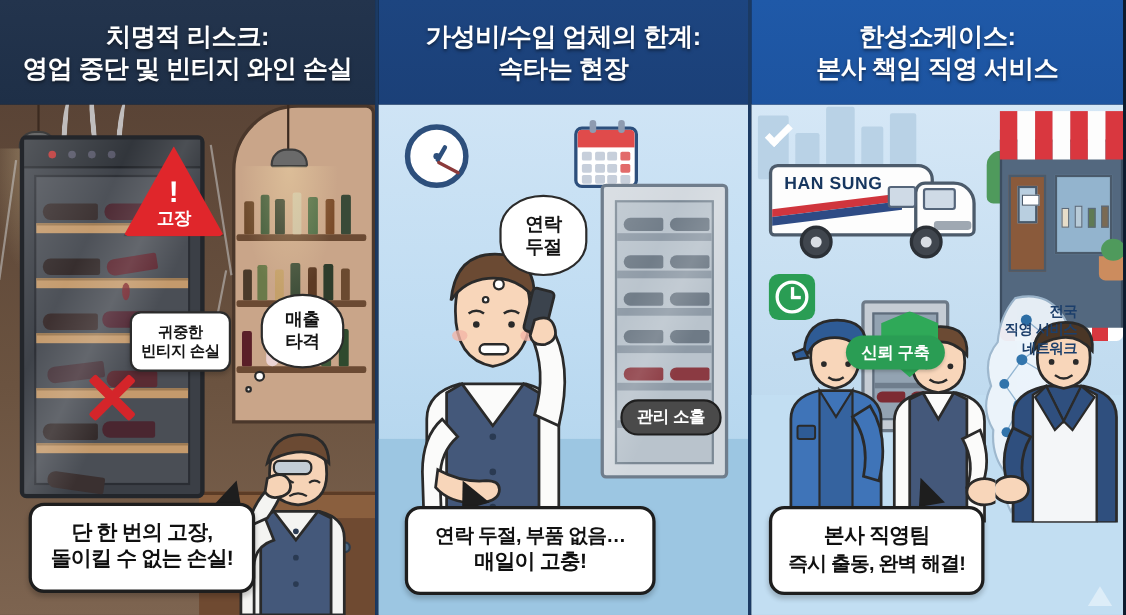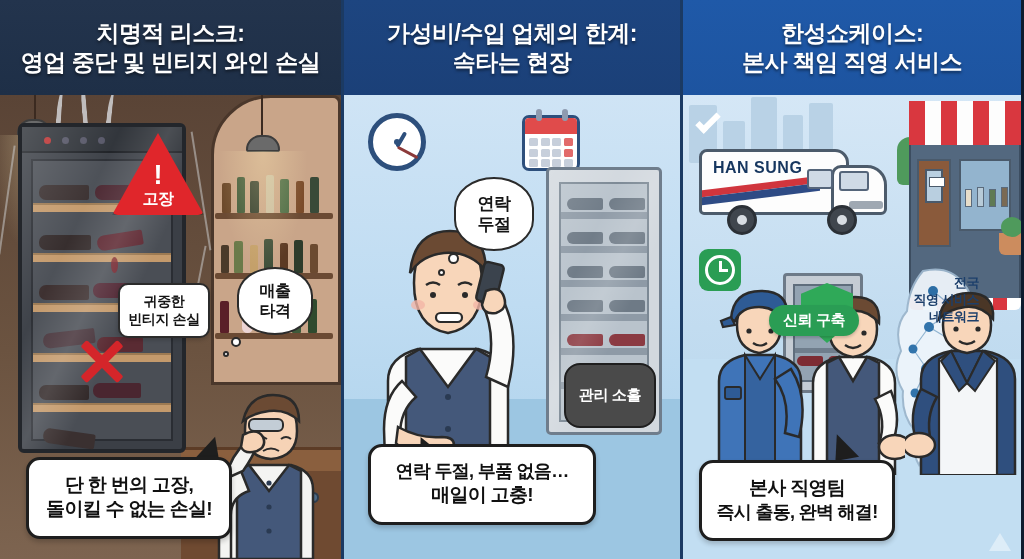--- a/index.html
+++ b/index.html
@@ -179,25 +179,25 @@
     background: #d2d8de; border: 3px solid #6f7d8c; border-radius: 5px;
   }
   .fridge2-inner {
     position: absolute; left: 10px; top: 12px; right: 10px; bottom: 10px;
     background: #b9c3cc; border: 2px solid #7b8894;
   }
   .rack2 { position: absolute; left: 0; right: 0; height: 7px; background: #8e9aa6; }
   .wbottle2 { position: absolute; height: 12px; border-radius: 6px 2px 2px 6px; background: #6e7a86; }
   .pill {
     position: absolute; background: #4a4a4a; color: #fff; font-weight: bold;
-    font-size: 15px; padding: 21px 13px; border-radius: 16px;
+    font-size: 15px; padding: 5px 13px; border-radius: 16px;
     border: 2.5px solid #1f1f1f; z-index: 30; letter-spacing: -.4px;
   }
   .person { position: absolute; }
-  .speech-big.p2 { left: 24px; bottom: 34px; width: 228px; text-align: center; }
+  .speech-big.p2 { left: 24px; bottom: 18px; width: 228px; text-align: center; }
 
   
   .p3bg { background: linear-gradient(180deg,#d5e7f6 0%,#c2dcf0 50%,#b2d3ea 100%); }
   .p3-ground { position: absolute; left:0; right:0; bottom:0; height: 200px; background: #c2def2; }
   .city {
     position: absolute; background: #b9d2e6; border-radius: 2px;
   }
   .van {
     position: absolute; left: 16px; top: 48px; width: 192px; height: 92px;
   }

